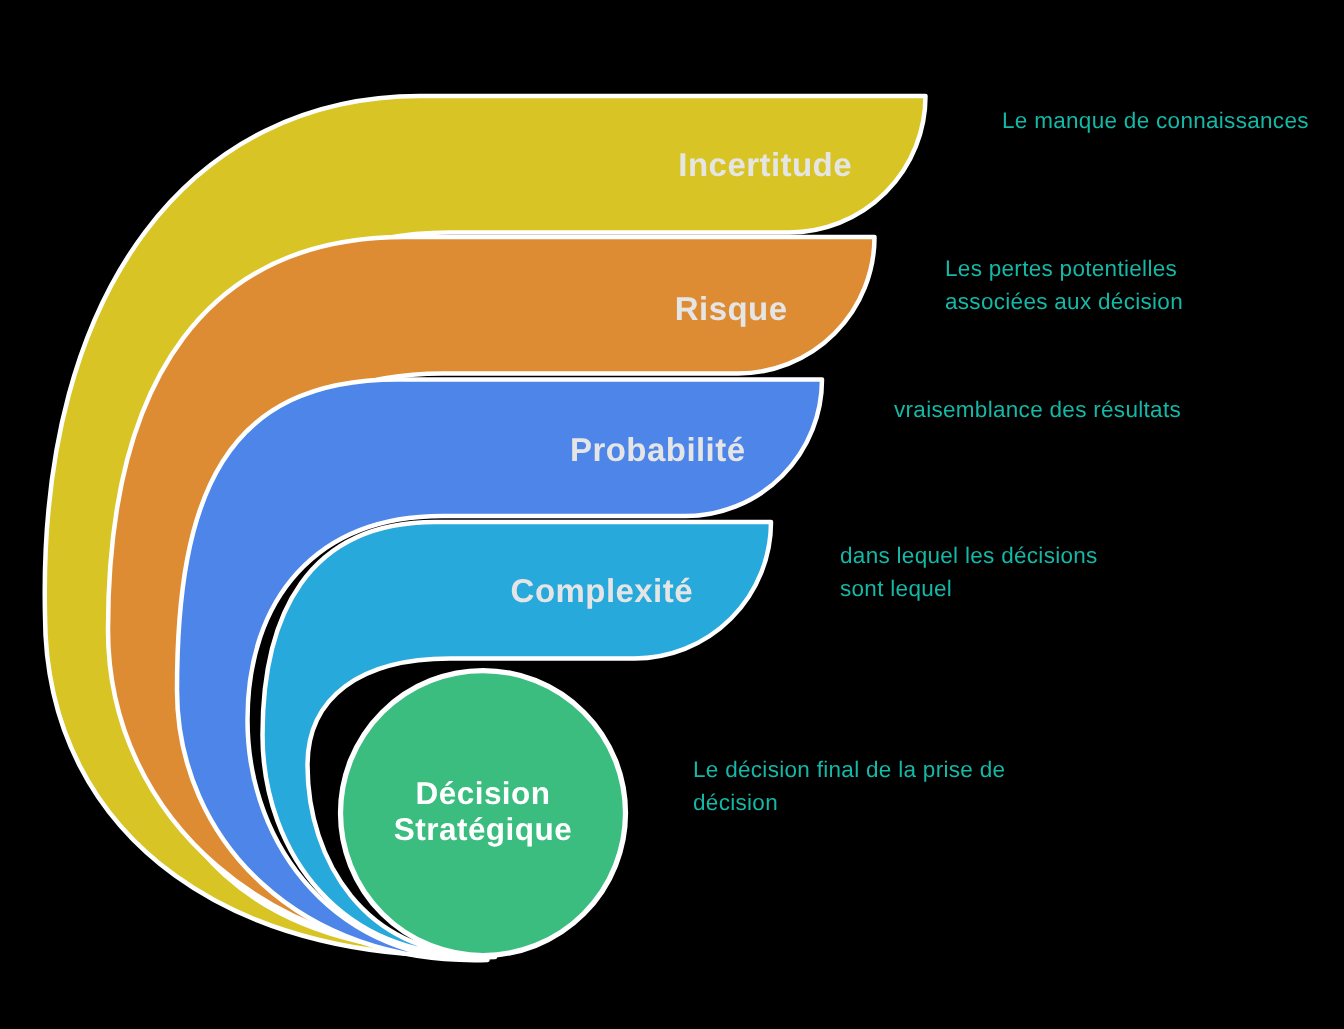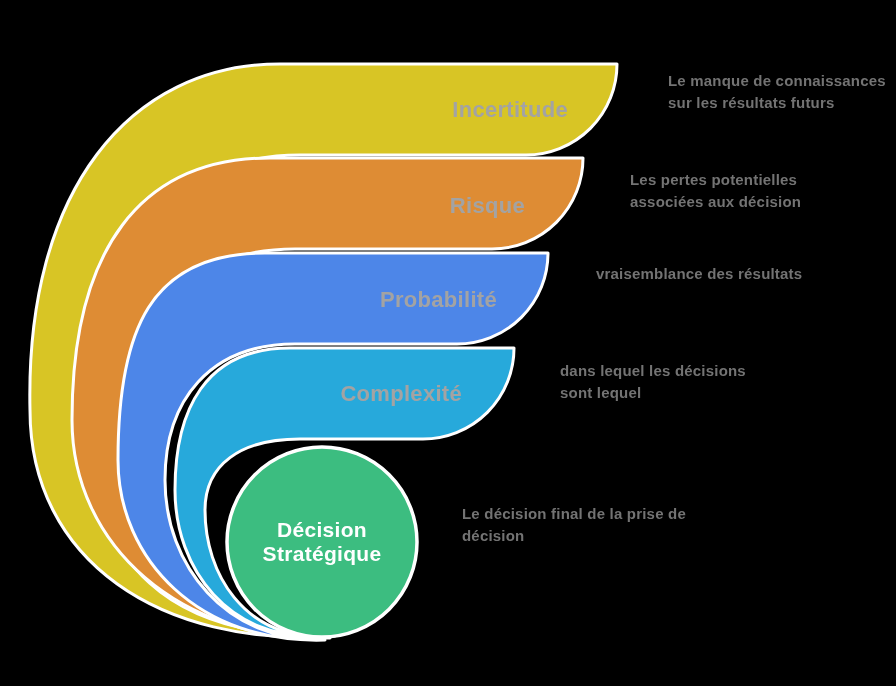--- a/index.html
+++ b/index.html
@@ -7,43 +7,43 @@
     position:relative;
     width:896px;height:686px;
     background:#000;
     overflow:hidden;
     font-family:"Liberation Sans", sans-serif;
   }
   .stage svg{position:absolute;left:0;top:0;}
   .band-label{
     position:absolute;
     transform:translate(0,-50%);
-    color:#a3a3a3;
+    color:#e5e5e5;
     font-weight:700;
     font-size:22px;
     letter-spacing:.3px;
     white-space:nowrap;
   }
   .circle-label{
     position:absolute;
     left:322px;top:542px;
     transform:translate(-50%,-50%);
     width:220px;
     text-align:center;
     color:#ffffff;
     font-weight:700;
     font-size:21px;
     line-height:24px;
     letter-spacing:.3px;
   }
   .circle-label span{display:block;}
   .desc{
     position:absolute;
-    color:#737373;
-    font-weight:700;
+    color:#14b8a6;
+    font-weight:400;
     font-size:15px;
     line-height:22px;
     letter-spacing:.2px;
   }
   .desc span{display:block;white-space:nowrap;}
 </style>
 </head>
 <body>
 
 <div class="stage">
@@ -90,21 +90,20 @@
   <div class="band-label" style="right:399px;top:300px;">Probabilité</div>
   <div class="band-label" style="right:434px;top:394px;">Complexité</div>
 
   <div class="circle-label">
     <span>Décision</span>
     <span>Stratégique</span>
   </div>
 
   <div class="desc" style="left:668px;top:70px;">
     <span>Le manque de connaissances</span>
-    <span>sur les résultats futurs</span>
   </div>
   <div class="desc" style="left:630px;top:169px;">
     <span>Les pertes potentielles</span>
     <span>associées aux décision</span>
   </div>
   <div class="desc" style="left:596px;top:263px;">
     <span>vraisemblance des résultats</span>
   </div>
   <div class="desc" style="left:560px;top:360px;">
     <span>dans lequel les décisions</span>

